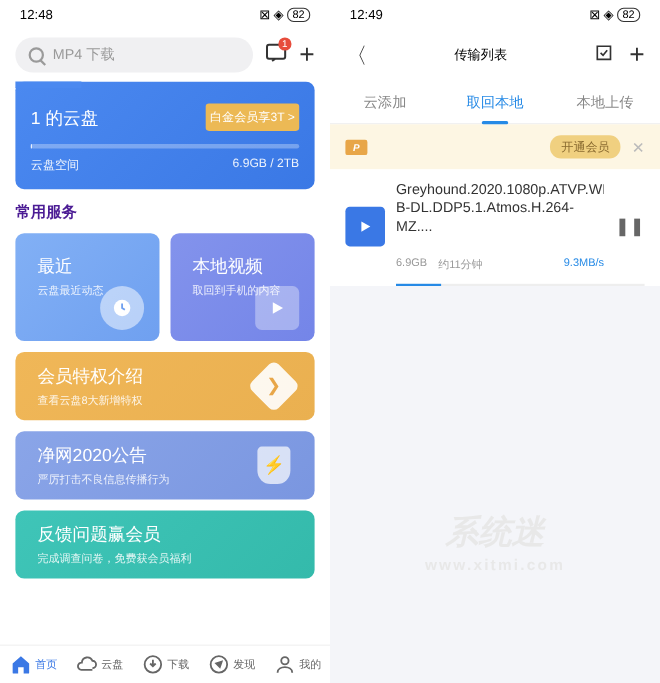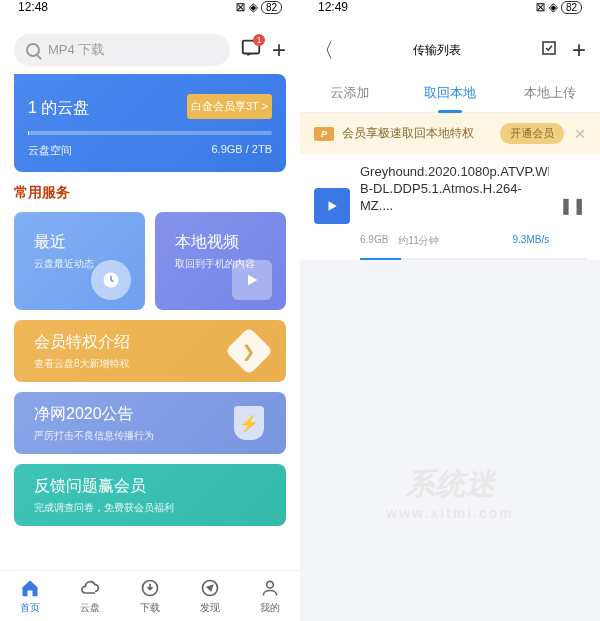--- a/index.html
+++ b/index.html
@@ -1,56 +1,56 @@
 <!DOCTYPE html>
 <html><head>
 <meta charset="utf-8">
 <style>
 *{margin:0;padding:0;box-sizing:border-box;font-family:-apple-system,"PingFang SC","Microsoft YaHei",sans-serif}
 body{background:#fff;width:600px;height:621px;display:flex;position:relative}
 .phone{width:300px;height:621px;background:#fff;display:flex;flex-direction:column;overflow:hidden;position:relative}
-.status-bar{height:26px;display:flex;align-items:flex-start;justify-content:space-between;padding:0 18px;font-size:12px}
+.status-bar{height:26px;display:flex;align-items:center;justify-content:space-between;padding:13px 18px;font-size:12px}
 .status-icons{display:flex;align-items:center;gap:3px}
 .header{display:flex;align-items:center;padding:8px 14px;gap:10px}
 .search-box{flex:1;background:#f0f0f2;border-radius:18px;height:32px;display:flex;align-items:center;padding:0 12px;color:#999;font-size:13px}
 .search-icon{width:14px;height:14px;border:2px solid #9a9a9a;border-radius:50%;position:relative;margin-right:8px}
 .search-icon::after{content:"";position:absolute;width:6px;height:2px;background:#9a9a9a;bottom:-3px;right:-4px;transform:rotate(45deg)}
 .chat-icon{position:relative}
 .chat-icon svg{width:22px;height:22px}
 .badge{position:absolute;top:-3px;right:-3px;background:#e74c3c;color:#fff;font-size:9px;width:12px;height:12px;border-radius:50%;display:flex;align-items:center;justify-content:center}
 .plus{font-size:24px;color:#333;font-weight:300}
 .content{flex:1;overflow:hidden;padding:0 14px}
 .cloud-card{background:linear-gradient(135deg,#4b89f0,#3a78e5);border-radius:8px;padding:14px;color:#fff;position:relative;margin-bottom:12px}
 .folder-tab{position:absolute;top:-6px;left:0;width:60px;height:12px;background:#4b89f0;border-radius:6px 6px 0 0}
 .cloud-title{font-size:16px;margin-bottom:12px;margin-top:10px}
 .vip-btn{position:absolute;top:20px;right:14px;background:#ecb955;color:#fff;font-size:11px;padding:5px 4px;border-radius:3px}
 .progress-bar{height:4px;background:rgba(255,255,255,0.3);border-radius:2px;margin-bottom:8px;position:relative}
 .progress-fill{height:100%;background:rgba(255,255,255,0.9);border-radius:2px;width:0.5%}
 .storage-info{display:flex;justify-content:space-between;font-size:11px;opacity:0.9}
-.section-title{font-size:14px;font-weight:600;color:#c2410c;margin-bottom:10px}
+.section-title{font-size:14px;font-weight:600;color:#4c1d95;margin-bottom:10px}
 .grid-row{display:flex;gap:10px;margin-bottom:10px}
 .tile{border-radius:8px;padding:20px;color:#fff;position:relative;overflow:hidden;height:98px}
 .tile-half{flex:1}
 .tile-full{width:100%;height:62px;display:flex;align-items:center;}
 .tile-blue1{background:linear-gradient(135deg,#82b0f5,#6fa0f0)}
 .tile-blue2{background:linear-gradient(135deg,#8393ec,#7485e8)}
 .tile-orange{background:linear-gradient(135deg,#f0b758,#eab050)}
 .tile-blue3{background:linear-gradient(135deg,#8aa5e8,#7a96e0)}
 .tile-teal{background:linear-gradient(135deg,#3fc5b8,#34baab)}
 .tile-title{font-size:16px;font-weight:500;margin-bottom:4px}
 .tile-sub{font-size:10px;opacity:0.85}
 .tile-icon{position:absolute;bottom:10px;right:14px;width:40px;height:40px;display:flex;align-items:center;justify-content:center}
 .tile-icon-row{margin-left:auto;width:34px;height:34px;display:flex;align-items:center;justify-content:center}
 .circle-icon{width:40px;height:40px;background:rgba(255,255,255,0.5);border-radius:50%;display:flex;align-items:center;justify-content:center}
 .square-icon{width:40px;height:40px;background:rgba(255,255,255,0.35);border-radius:6px;display:flex;align-items:center;justify-content:center}
 .diamond-icon{width:34px;height:34px;background:rgba(255,255,255,0.9);transform:rotate(45deg);border-radius:6px;display:flex;align-items:center;justify-content:center}
 .diamond-icon span{transform:rotate(-45deg);color:#e8a648}
 .shield-icon{width:30px;height:34px;background:rgba(255,255,255,0.7);border-radius:4px 4px 12px 12px;display:flex;align-items:center;justify-content:center;color:#7a96e0}
 .nav-bar{display:flex;justify-content:space-around;padding:6px 0;border-top:1px solid #f0f0f0;background:#fff}
-.nav-item{display:flex;flex-direction:column;align-items:center;gap:2px;font-size:10px;color:#666}
+.nav-item{display:flex;align-items:center;gap:2px;font-size:10px;color:#666}
 .nav-item.active{color:#3a78e5}
 .nav-icon{width:22px;height:22px;display:flex;align-items:center;justify-content:center}
 
 .title-bar{display:flex;align-items:center;padding:10px 14px;justify-content:space-between}
 .back{font-size:20px;color:#333}
 .title{font-size:12px;font-weight:400}
 .title-actions{display:flex;gap:14px;align-items:center}
 .tabs{display:flex;border-bottom:1px solid #eee}
 .tab{flex:1;text-align:center;padding:10px 0;font-size:13px;color:#888;position:relative}
 .tab.active{color:#268ae6}
@@ -233,21 +233,20 @@
       <span class="plus">+</span>
     </div>
   </div>
   <div class="tabs">
     <div class="tab">云添加</div>
     <div class="tab active">取回本地</div>
     <div class="tab">本地上传</div>
   </div>
   <div class="vip-banner">
     <div class="vip-logo">P</div>
-    <span>会员享极速取回本地特权</span>
     <span class="vip-open">开通会员</span>
     <span class="vip-close">✕</span>
   </div>
   <div class="task-item">
     <div class="task-thumb">
         <svg width="14" height="14" viewBox="0 0 24 24" fill="#fff">
           <path d="M6 4l14 8-14 8z"></path>
         </svg>
       </div>
     <div class="task-info">

